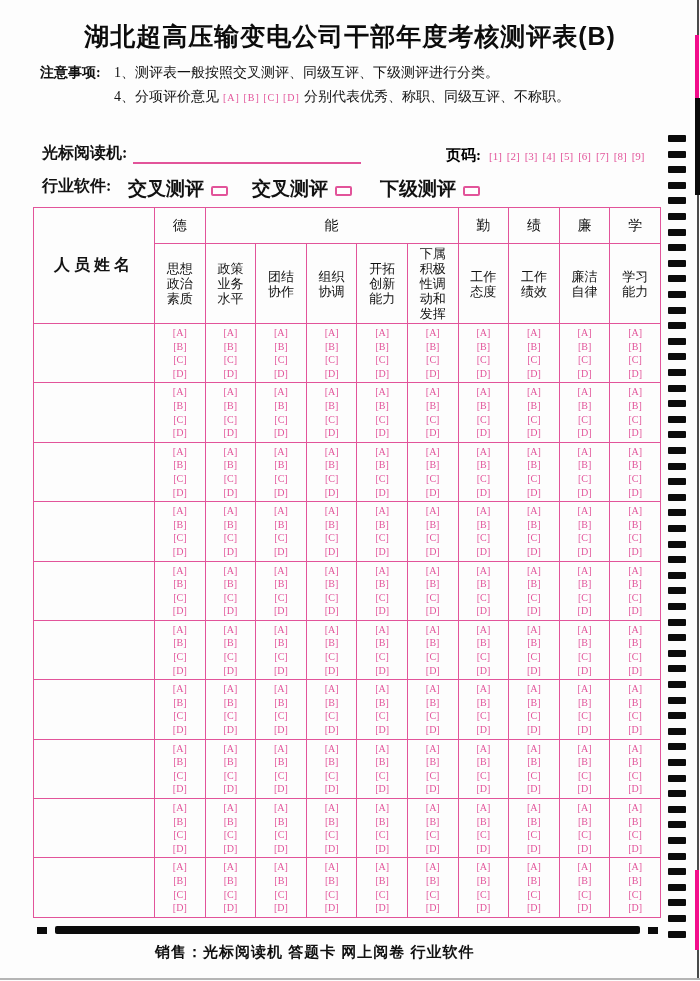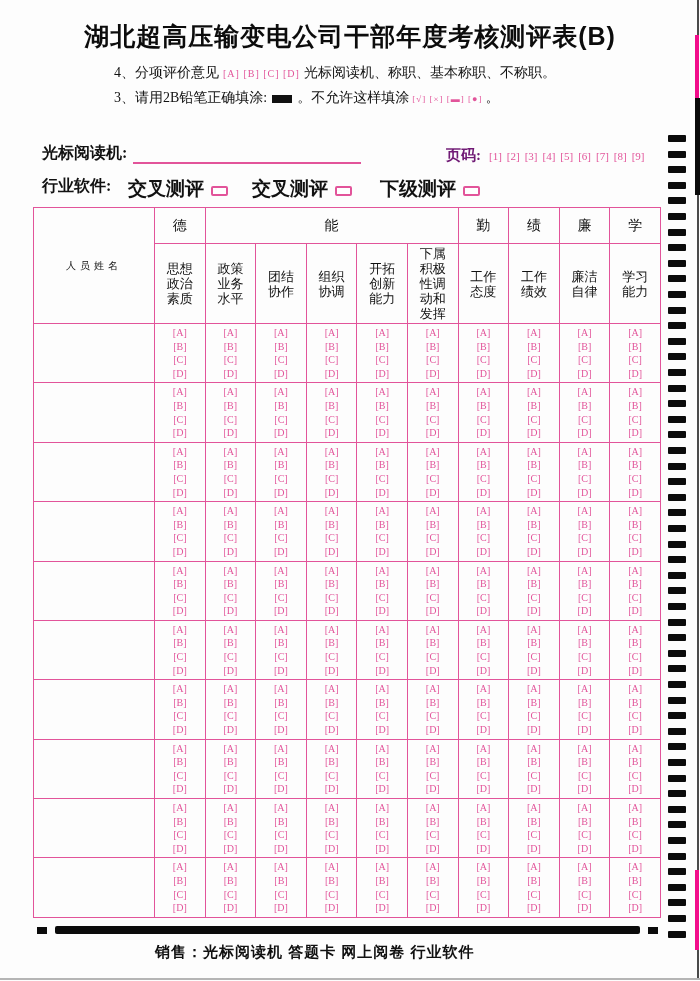--- a/index.html
+++ b/index.html
@@ -29,41 +29,41 @@
   }
   .fill-bad { color:#e2549a; font-size:9px; letter-spacing:1px; padding:0 3px; }
   
   .unit-row { position:absolute; top:143px; left:42px; display:flex; align-items:flex-end; }
   .unit-label { font-size:16px; font-weight:bold; }
   .unit-line {
     display:inline-block; width:228px; height:16px; margin-left:6px;
     border-bottom:2px solid #e2549a;
   }
   .pageno { position:absolute; top:146px; left:446px; display:flex; align-items:center; }
-  .pageno-label { color:#701a75; font-size:15px; font-weight:bold; margin-right:8px; }
+  .pageno-label { color:#000000; font-size:15px; font-weight:bold; margin-right:8px; }
   .pageno-digits { color:#e2549a; font-size:11px; letter-spacing:0; }
   .pageno-digits span { margin-right:5px; }
   .cat-row { position:absolute; top:176px; left:0; width:700px; height:22px; }
   .cat-label { position:absolute; left:42px; font-size:16px; font-weight:bold; }
   .cat-opt { position:absolute; font-size:19px; font-weight:bold; white-space:nowrap; }
   .cat-opt.o1 { left:128px; } .cat-opt.o2 { left:252px; } .cat-opt.o3 { left:380px; }
   .chk {
     display:inline-block; width:17px; height:10px;
     border:2px solid #e2549a; border-radius:2px;
     margin-left:7px; vertical-align:middle; background:#fff;
   }
   
   table.eval {
     position:absolute; top:207px; left:33px;
     width:627px; border-collapse:collapse; table-layout:fixed;
   }
   table.eval td { border:1px solid #e2549a; text-align:center; vertical-align:middle; }
   tr.grp-row { height:36px; }
   tr.crit-row { height:80px; }
-  td.name-h { font-size:10px; letter-spacing:4px; font-weight:normal; }
+  td.name-h { font-size:16px; letter-spacing:4px; font-weight:bold; }
   td.grp { font-size:14px; }
   td.crit { font-size:13px; line-height:15px; white-space:pre-line; }
   tbody tr { height:59px; }
   td.opt-cell { padding:2px 0; }
   .opt {
     color:#e2549a; font-size:10px; line-height:13.6px;
     font-family:"Liberation Serif", serif; letter-spacing:0;
   }
   
   .tmark-col { position:absolute; left:668px; top:0; width:18px; height:981px; }
@@ -83,30 +83,31 @@
     font-family:"Liberation Sans", sans-serif;
   }
 </style>
 </head>
 <body>
 
 <div class="title">湖北超高压输变电公司干部年度考核测评表(B)</div>
 
 <div class="notes">
   <div class="notes-row">
+    <span class="notes-label">注意事项:</span>
+    <span>1、测评表一般按照交叉测评、同级互评、下级测评进行分类。</span>
+  </div>
+  <div class="notes-row">
     <span class="notes-indent"></span>
     <span>
-      <span>4、分项评价意见</span><span class="pink-opts">[A] [B] [C] [D]</span><span>光标阅读机、称职、基本称职、不称职。</span>
+      <span>4、分项评价意见</span><span class="pink-opts">[A] [B] [C] [D]</span><span>分别代表优秀、称职、同级互评、不称职。</span>
     </span>
   </div>
   <div class="notes-row">
     <span class="notes-indent"></span>
-    <span>
-      <span>3、请用2B铅笔正确填涂:</span><span class="fill-good"></span><span>。不允许这样填涂</span><span class="fill-bad">[√] [×] [▬] [●]</span><span>。</span>
-    </span>
   </div>
 </div>
 
 <div class="unit-row">
   <span class="unit-label">光标阅读机:</span>
   <span class="unit-line"></span>
 </div>
 
 <div class="pageno">
   <span class="pageno-label">页码:</span>

